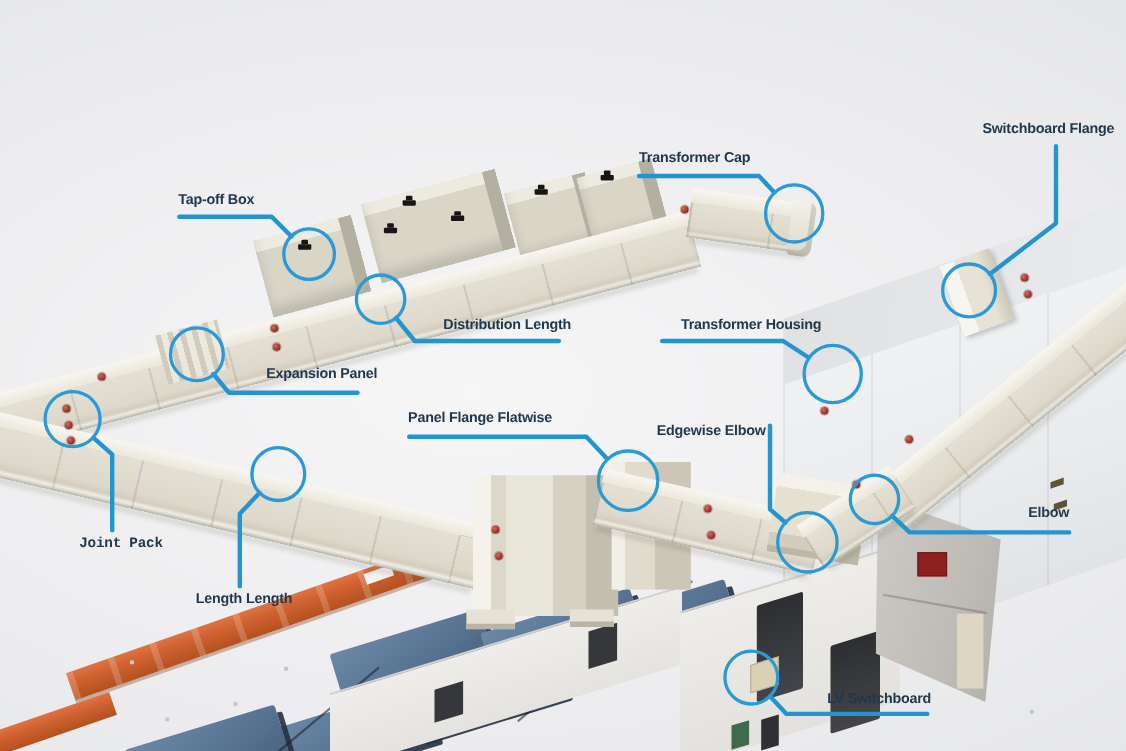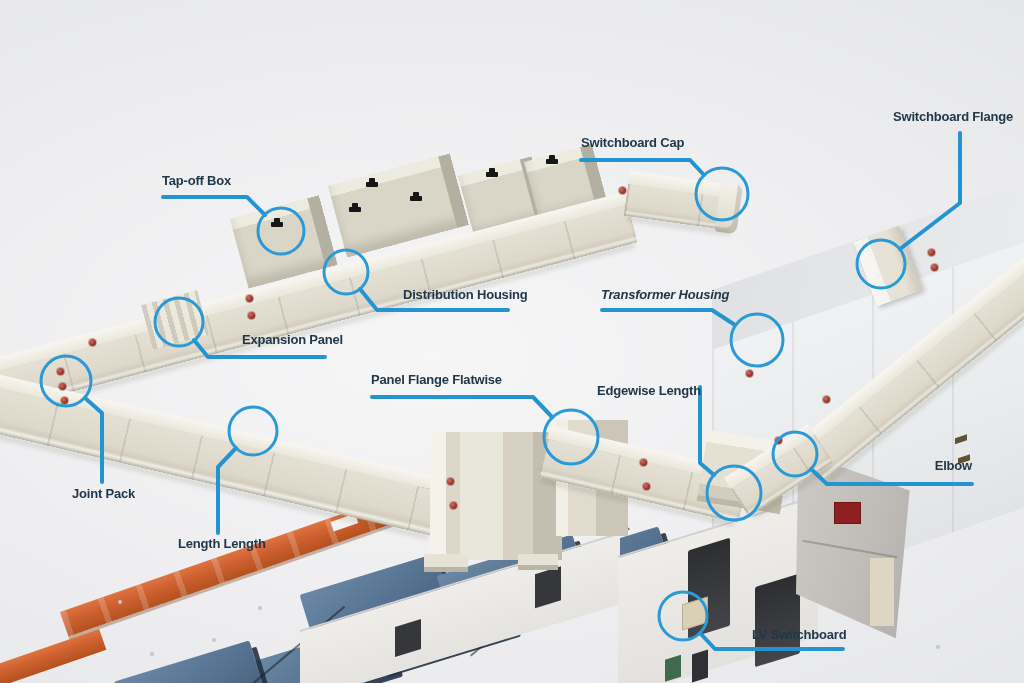--- a/index.html
+++ b/index.html
@@ -177,25 +177,25 @@
       <circle cx="571" cy="437" r="27"></circle>
       <circle cx="734" cy="493" r="27"></circle>
       <circle cx="66" cy="381" r="25"></circle>
       <circle cx="253" cy="431" r="24"></circle>
       <circle cx="795" cy="454" r="22"></circle>
       <circle cx="683" cy="616" r="24"></circle>
     </g>
   </svg>
 
   <div class="lbl" style="left:162px;top:173px;">Tap-off Box</div>
-  <div class="lbl" style="left:581px;top:135px;">Switchboard Cap</div>
+  <div class="lbl" style="left:581px;top:135px;">Transformer Cap</div>
   <div class="lbl" style="right:11px;top:109px;">Switchboard Flange</div>
-  <div class="lbl" style="left:403px;top:287px;">Distribution Housing</div>
+  <div class="lbl" style="left:403px;top:287px;">Distribution Length</div>
   <div class="lbl" style="left:242px;top:332px;">Expansion Panel</div>
-  <div class="lbl" style="left:601px;top:287px;font-style:italic;">Transformer Housing</div>
+  <div class="lbl" style="left:619px;top:287px;">Transformer Housing</div>
   <div class="lbl" style="left:371px;top:372px;">Panel Flange Flatwise</div>
-  <div class="lbl" style="left:597px;top:383px;">Edgewise Length</div>
-  <div class="lbl" style="left:72px;top:486px;">Joint Pack</div>
+  <div class="lbl" style="left:597px;top:383px;">Edgewise Elbow</div>
+  <div class="lbl" style="left:72px;top:486px;font-family:Liberation Mono, monospace;">Joint Pack</div>
   <div class="lbl" style="left:178px;top:536px;">Length Length</div>
   <div class="lbl" style="right:52px;top:458px;">Elbow</div>
   <div class="lbl" style="left:752px;top:627px;">LV Switchboard</div>
 
 </div>
 
 </body></html>

